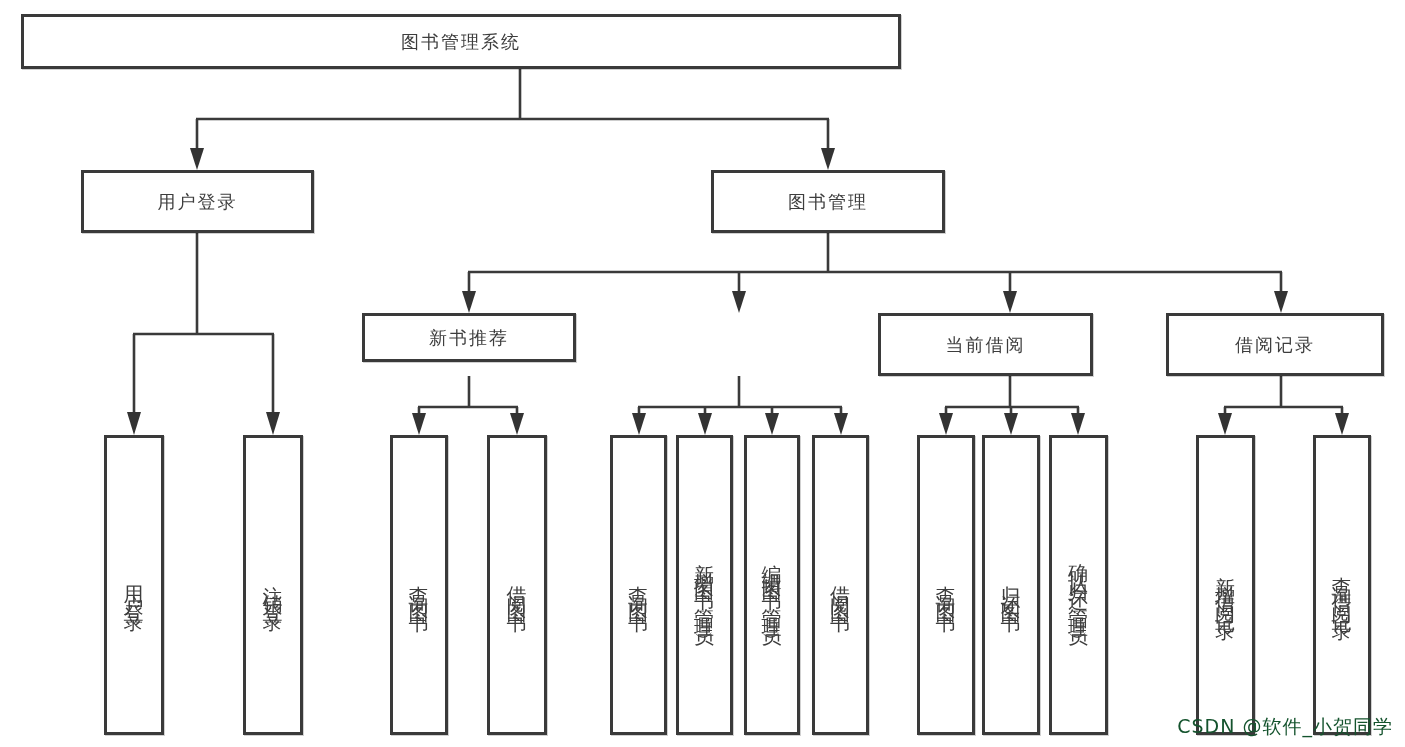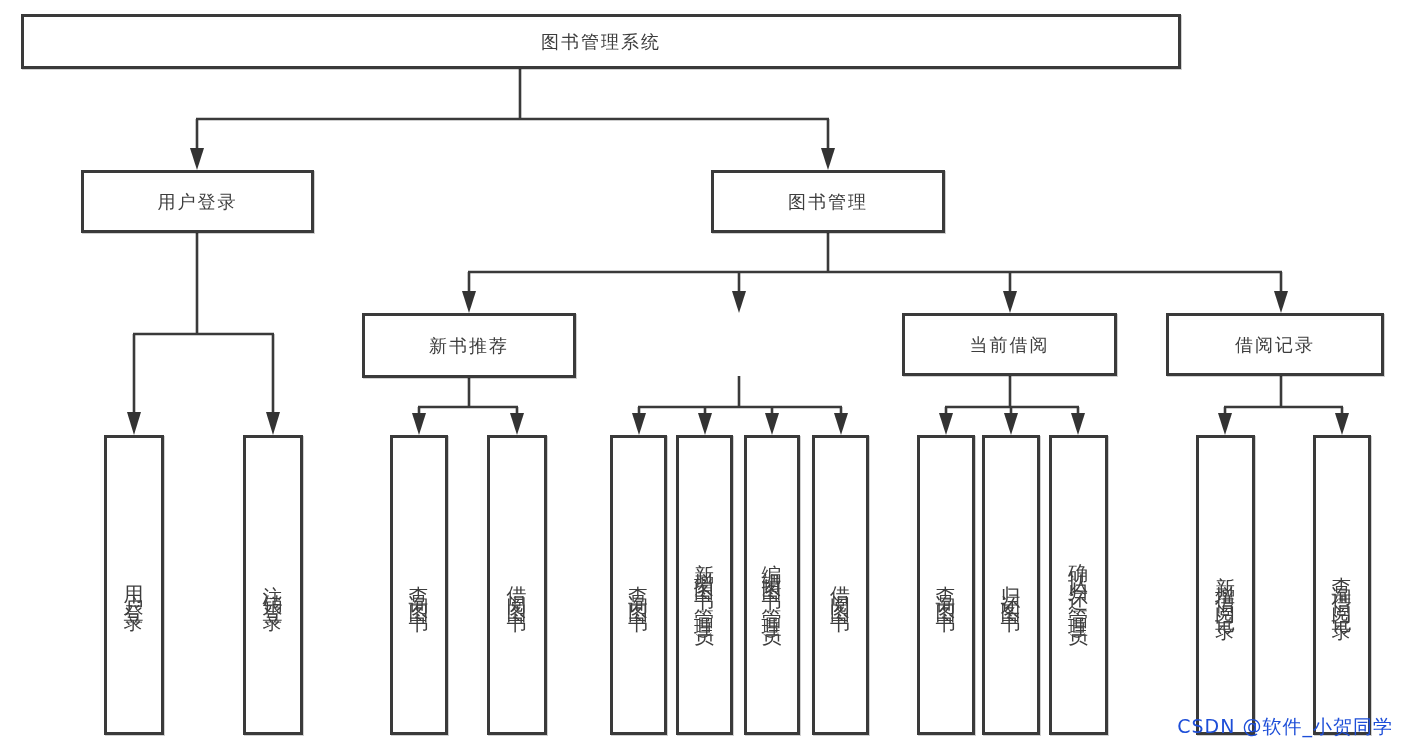--- a/index.html
+++ b/index.html
@@ -38,21 +38,21 @@
     line-height: 1;
     letter-spacing: 9px;
     padding-top: 6px;
     text-align: center;
   }
   .watermark {
     position: absolute;
     right: 12px;
     top: 714px;
     font-size: 19px;
-    color: #1d4ed8;
+    color: #14532d;
     letter-spacing: 1px;
     white-space: nowrap;
   }
 </style>
 </head>
 <body>
 
 <div id="canvas">
 
   <svg id="connectors" viewBox="0 0 1405 747" xmlns="http://www.w3.org/2000/svg">
@@ -124,27 +124,27 @@
     <g>
       <line x1="1281" y1="376" x2="1281" y2="407"></line>
       <line x1="1224" y1="407" x2="1343" y2="407"></line>
       <line x1="1225" y1="407" x2="1225" y2="415"></line>
       <polygon points="1218,413 1232,413 1225,435"></polygon>
       <line x1="1342" y1="407" x2="1342" y2="415"></line>
       <polygon points="1335,413 1349,413 1342,435"></polygon>
     </g>
   </svg>
 
-  <div class="node root" style="left:21px; top:14px; width:1160px; height:55px;">图书管理系统</div>
+  <div class="node root" style="left:21px; top:14px; width:880px; height:55px;">图书管理系统</div>
 
   <div class="node" style="left:81px; top:170px; width:233px; height:63px;">用户登录</div>
   <div class="node" style="left:711px; top:170px; width:234px; height:63px;">图书管理</div>
 
-  <div class="node" style="left:362px; top:313px; width:214px; height:65px;">新书推荐</div>
-  <div class="node" style="left:902px; top:313px; width:215px; height:63px;">当前借阅</div>
+  <div class="node" style="left:362px; top:313px; width:214px; height:49px;">新书推荐</div>
+  <div class="node" style="left:878px; top:313px; width:215px; height:63px;">当前借阅</div>
   <div class="node" style="left:1166px; top:313px; width:218px; height:63px;">借阅记录</div>
 
   <div class="node leaf" style="left:104px; top:435px; width:60px; height:300px;">用户登录</div>
   <div class="node leaf" style="left:243px; top:435px; width:60px; height:300px;">注销登录</div>
 
   <div class="node leaf" style="left:390px; top:435px; width:58px; height:300px;">查询图书</div>
   <div class="node leaf" style="left:487px; top:435px; width:60px; height:300px;">借阅图书</div>
 
   <div class="node leaf" style="left:610px; top:435px; width:57px; height:300px;">查询图书</div>
   <div class="node leaf" style="left:676px; top:435px; width:57px; height:300px;">新增图书（管理员）</div>

